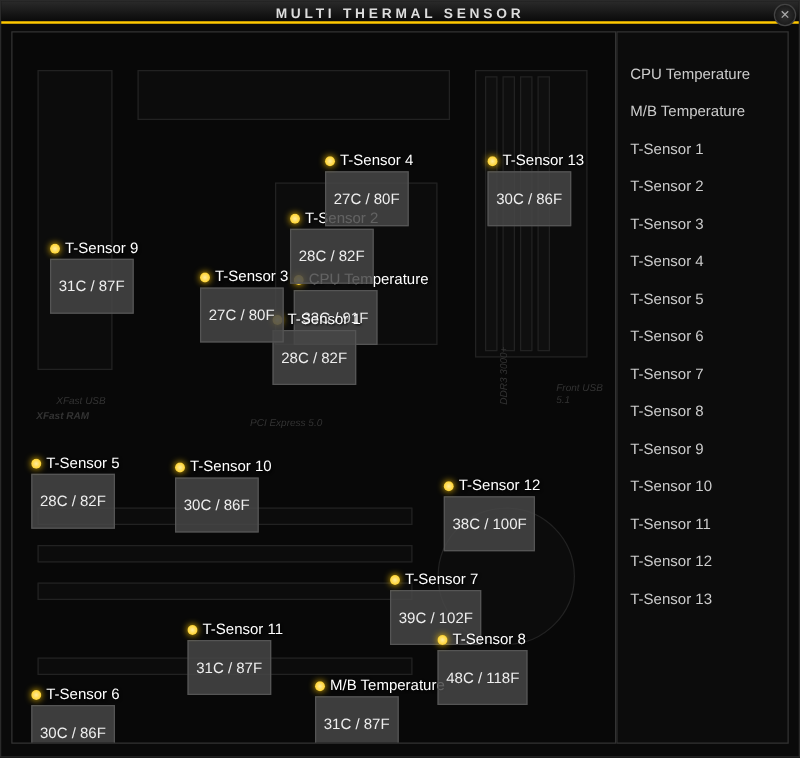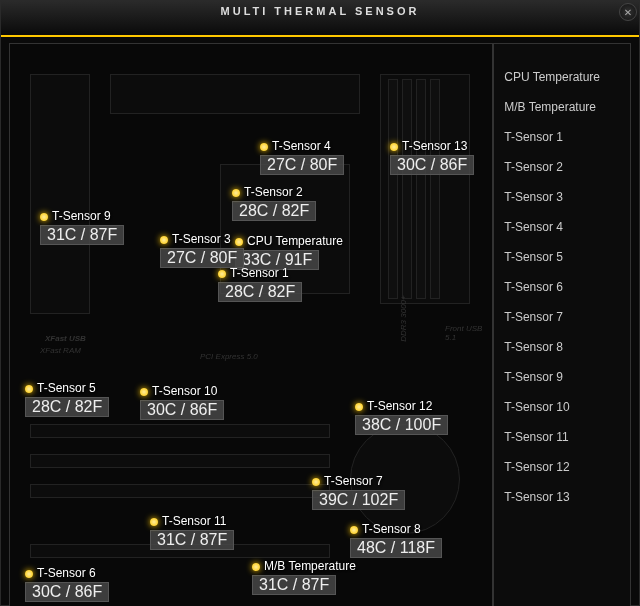--- a/index.html
+++ b/index.html
@@ -12,21 +12,21 @@
     position: relative;
   }
   .window {
     width: 640px;
     height: 606px;
     background: #0a0a0a;
     border: 1px solid #2a2a2a;
     position: relative;
   }
   .titlebar {
-    height: 36px;
+    height: 18px;
     background: linear-gradient(to bottom, #2a2a2a, #1a1a1a, #0a0a0a);
     border-bottom: 2px solid #ffc800;
     position: relative;
     text-align: center;
   }
   .titlebar-text {
     color: #ddd;
     font-size: 11px;
     font-weight: bold;
     letter-spacing: 3px;
@@ -90,23 +90,23 @@
   }
   .sensor .label {
     color: #fff;
     text-shadow: 1px 1px 2px #000;
     font-size: 12px;
   }
   .sensor .reading {
     display: block;
     background: rgba(70,70,70,0.85);
     color: #eee;
-    padding: 0 6px;
+    padding: 14px 6px;
     margin-top: 2px;
-    font-size: 16px;
+    font-size: 12px;
     border: 1px solid #555;
     width: fit-content;
   }
   .sidebar {
     width: 138px;
     margin: 6px 8px 6px 0;
     border: 1px solid #333;
     background: #0c0c0c;
     padding: 18px 0;
   }
@@ -145,22 +145,22 @@
         <div class="pcb-trace" style="left:406px;top:35px;width:10px;height:220px"></div>
         <div class="pcb-trace" style="left:420px;top:35px;width:10px;height:220px"></div>
         <div class="pcb-trace" style="left:20px;top:380px;width:300px;height:14px"></div>
         <div class="pcb-trace" style="left:20px;top:410px;width:300px;height:14px"></div>
         <div class="pcb-trace" style="left:20px;top:440px;width:300px;height:14px"></div>
         <div class="pcb-trace" style="left:20px;top:500px;width:300px;height:14px"></div>
         <div class="pcb-trace" style="left:340px;top:380px;width:110px;height:110px;border-radius:50%"></div>
         <div class="pcb-trace" style="left:20px;top:30px;width:60px;height:240px"></div>
         <div class="pcb-trace" style="left:100px;top:30px;width:250px;height:40px"></div>
         <span class="deco-text" style="left:190px;top:308px">PCI Express 5.0</span>
-        <span class="deco-text" style="left:35px;top:290px;font-weight:bold">XFast USB</span>
-        <span class="deco-text" style="left:30px;top:302px;font-weight:normal">XFast RAM</span>
+        <span class="deco-text" style="left:35px;top:290px;font-weight:normal">XFast USB</span>
+        <span class="deco-text" style="left:19px;top:302px;font-weight:bold">XFast RAM</span>
         <span class="deco-text" style="left:435px;top:280px">Front USB 5.1</span>
         <span class="deco-text" style="left:370px;top:270px;transform:rotate(-90deg)">DDR3 3000+</span>
       </div>
       <div id="sensors-layer">
           <div class="sensor" style="left: 225px; top: 190px;"><span class="dot"></span><span class="label">CPU Temperature</span><span class="reading">33C / 91F</span></div>
           <div class="sensor" style="left: 242px; top: 515px;"><span class="dot"></span><span class="label">M/B Temperature</span><span class="reading">31C / 87F</span></div>
           <div class="sensor" style="left: 208px; top: 222px;"><span class="dot"></span><span class="label">T-Sensor 1</span><span class="reading">28C / 82F</span></div>
           <div class="sensor" style="left: 222px; top: 141px;"><span class="dot"></span><span class="label">T-Sensor 2</span><span class="reading">28C / 82F</span></div>
           <div class="sensor" style="left: 150px; top: 188px;"><span class="dot"></span><span class="label">T-Sensor 3</span><span class="reading">27C / 80F</span></div>
           <div class="sensor" style="left: 250px; top: 95px;"><span class="dot"></span><span class="label">T-Sensor 4</span><span class="reading">27C / 80F</span></div>

